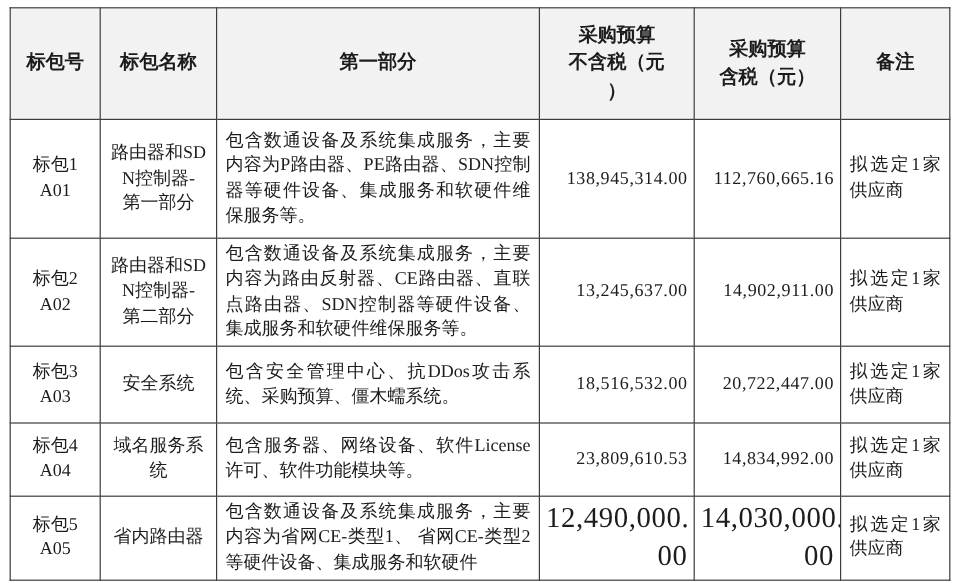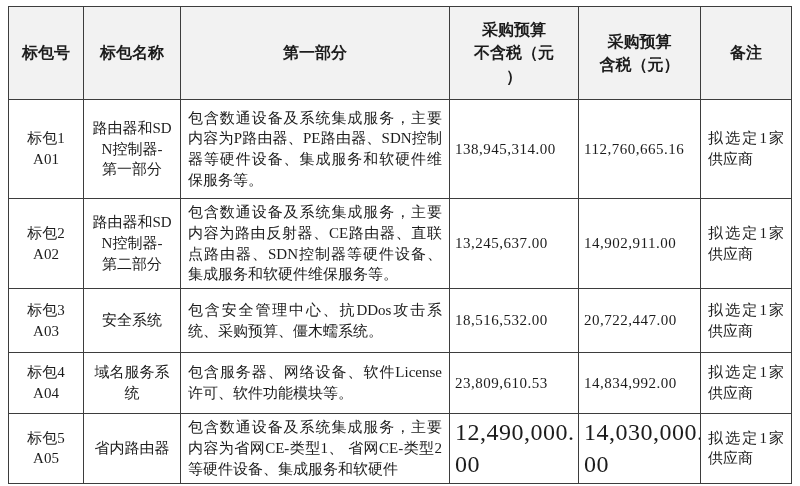--- a/index.html
+++ b/index.html
@@ -37,21 +37,21 @@
   }
   td.c-no, td.c-name {
     text-align: center;
     white-space: pre-line;
   }
   td.c-content {
     text-align: justify;
     padding: 2px 7px;
   }
   td.c-num {
-    text-align: left;
+    text-align: right;
     letter-spacing: 0.5px;
     white-space: pre-line;
   }
   td.c-remark {
     text-align: justify;
     padding: 2px 7px;
   }
   
   tbody tr:nth-child(5) td.c-num {
     font-size: 24px;

